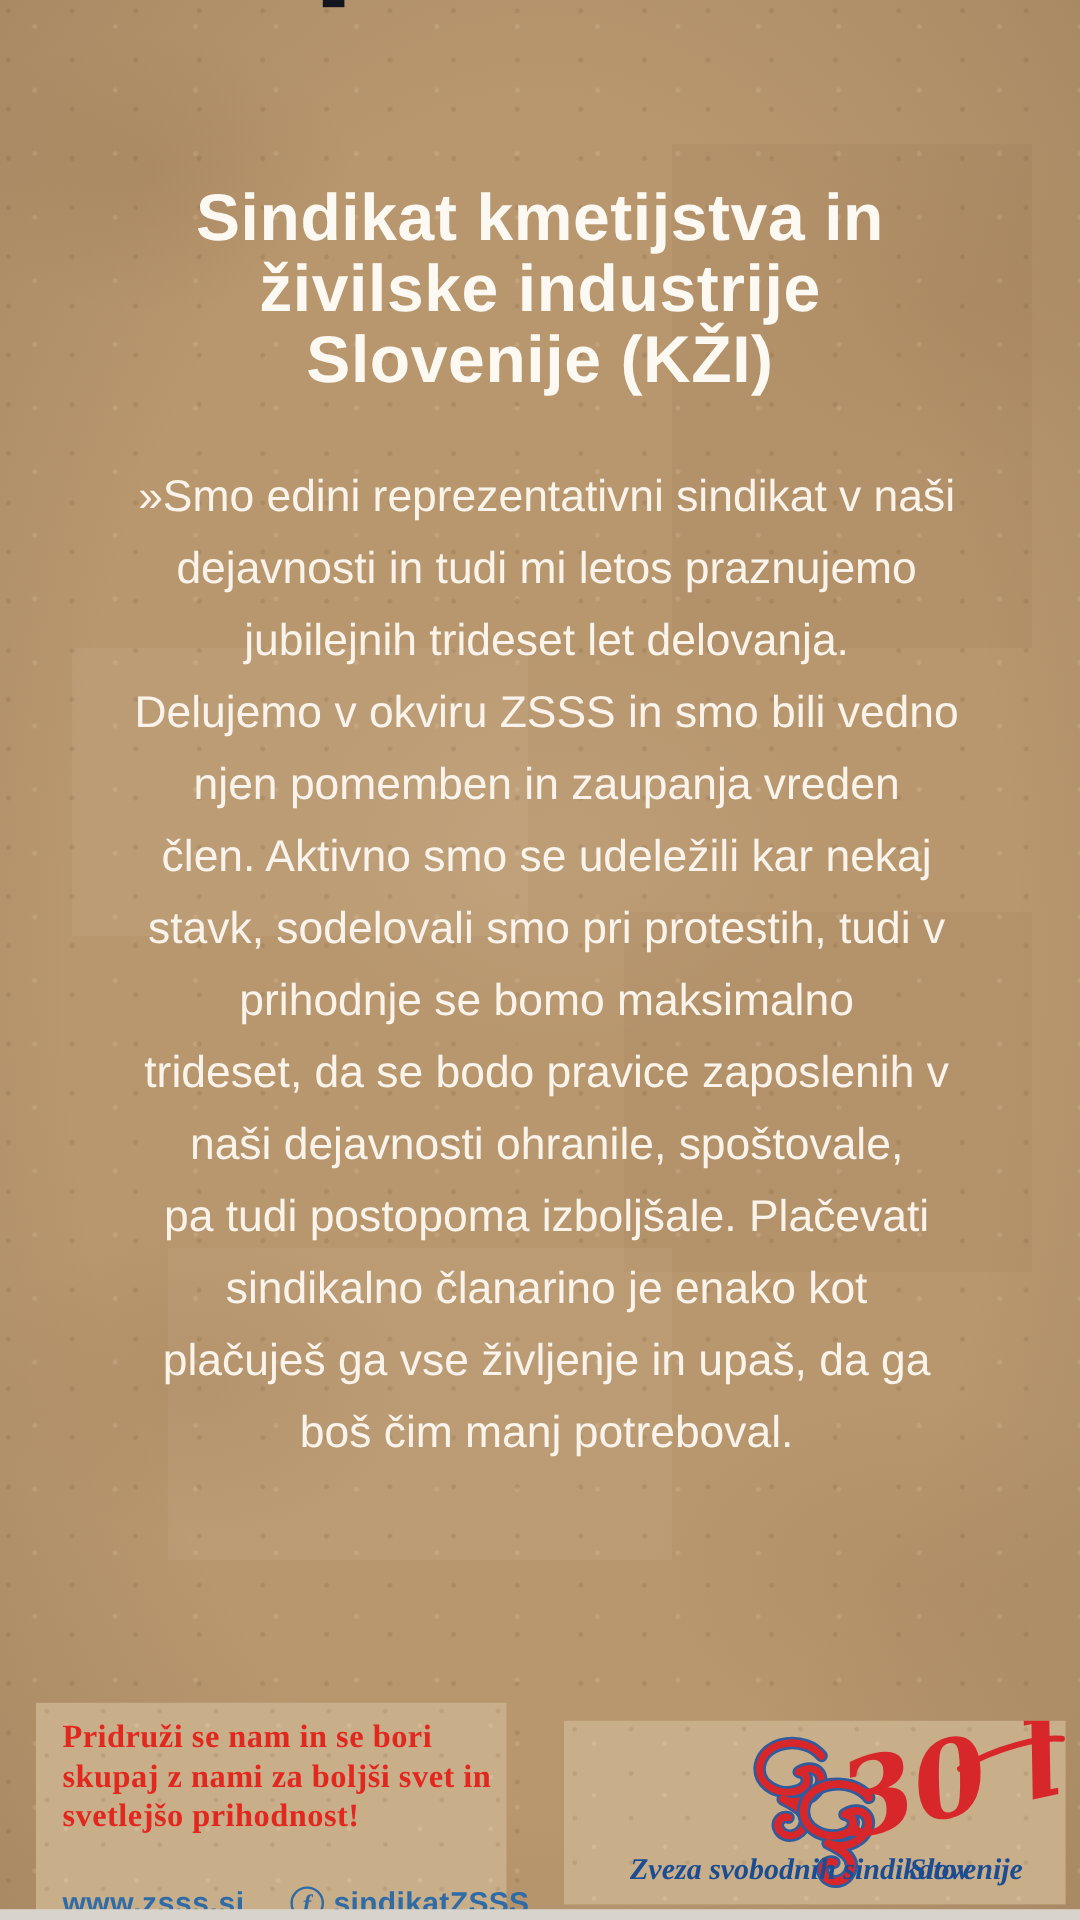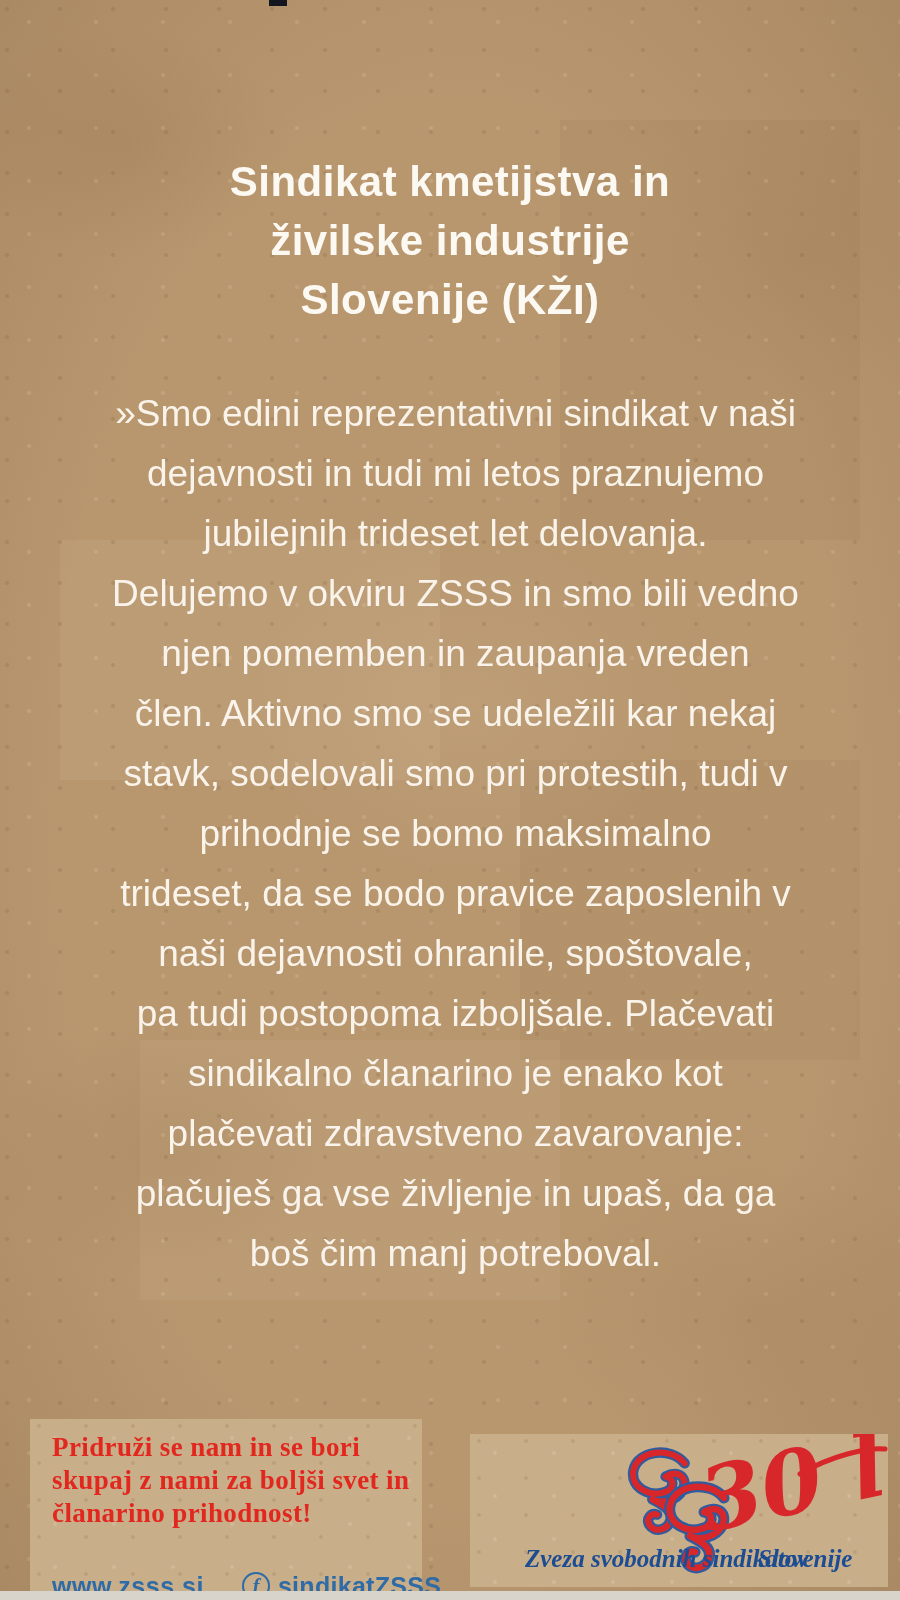--- a/index.html
+++ b/index.html
@@ -29,21 +29,21 @@
       0 0, 0 0, 0 0, 0 0, 0 0,
       60px 540px, 560px 120px, 140px 1040px, 520px 760px, 0 0;
     background-repeat:
       repeat, repeat,
       no-repeat,no-repeat,no-repeat,no-repeat,no-repeat,
       no-repeat,no-repeat,no-repeat,no-repeat,no-repeat;
   }
   .notch{position:absolute;left:269px;top:0;width:18px;height:6px;background:#14161f;}
   .title{
     position:absolute;left:0;top:152px;width:900px;text-align:center;
-    font-weight:bold;font-size:42px;line-height:59px;color:#fcf9f3;
+    font-weight:bold;font-size:55px;line-height:59px;color:#fcf9f3;
     letter-spacing:.5px;
   }
   .quote{
     position:absolute;left:0;top:384px;width:900px;text-align:center;
     font-weight:300;font-size:37px;line-height:60px;color:rgba(253,249,242,.94);
   }
   .quote span{display:block;margin-left:11px;}
   .box{
     position:absolute;
     background-color:#c9ae8a;
@@ -100,30 +100,29 @@
   <span>jubilejnih trideset let delovanja.</span>
   <span>Delujemo v okviru ZSSS in smo bili vedno</span>
   <span>njen pomemben in zaupanja vreden</span>
   <span>člen. Aktivno smo se udeležili kar nekaj</span>
   <span>stavk, sodelovali smo pri protestih, tudi v</span>
   <span>prihodnje se bomo maksimalno</span>
   <span>trideset, da se bodo pravice zaposlenih v</span>
   <span>naši dejavnosti ohranile, spoštovale,</span>
   <span>pa tudi postopoma izboljšale. Plačevati</span>
   <span>sindikalno članarino je enako kot</span>
-  <span>plačevati zdravstveno zavarovanje:</span>
   <span>plačuješ ga vse življenje in upaš, da ga</span>
   <span>boš čim manj potreboval.</span>
 </div>
 
 <div class="box box-left">
   <div class="slogan">
     <span>Pridruži se nam in se bori</span>
     <span>skupaj z nami za boljši svet in</span>
-    <span>članarino prihodnost!</span>
+    <span>svetlejšo prihodnost!</span>
   </div>
   <div class="links">
     <span class="website">www.zsss.si</span>
     <span class="fb">
       <span class="fb-circle">f</span>
       <span class="fb-handle">sindikatZSSS</span>
     </span>
   </div>
 </div>
 

